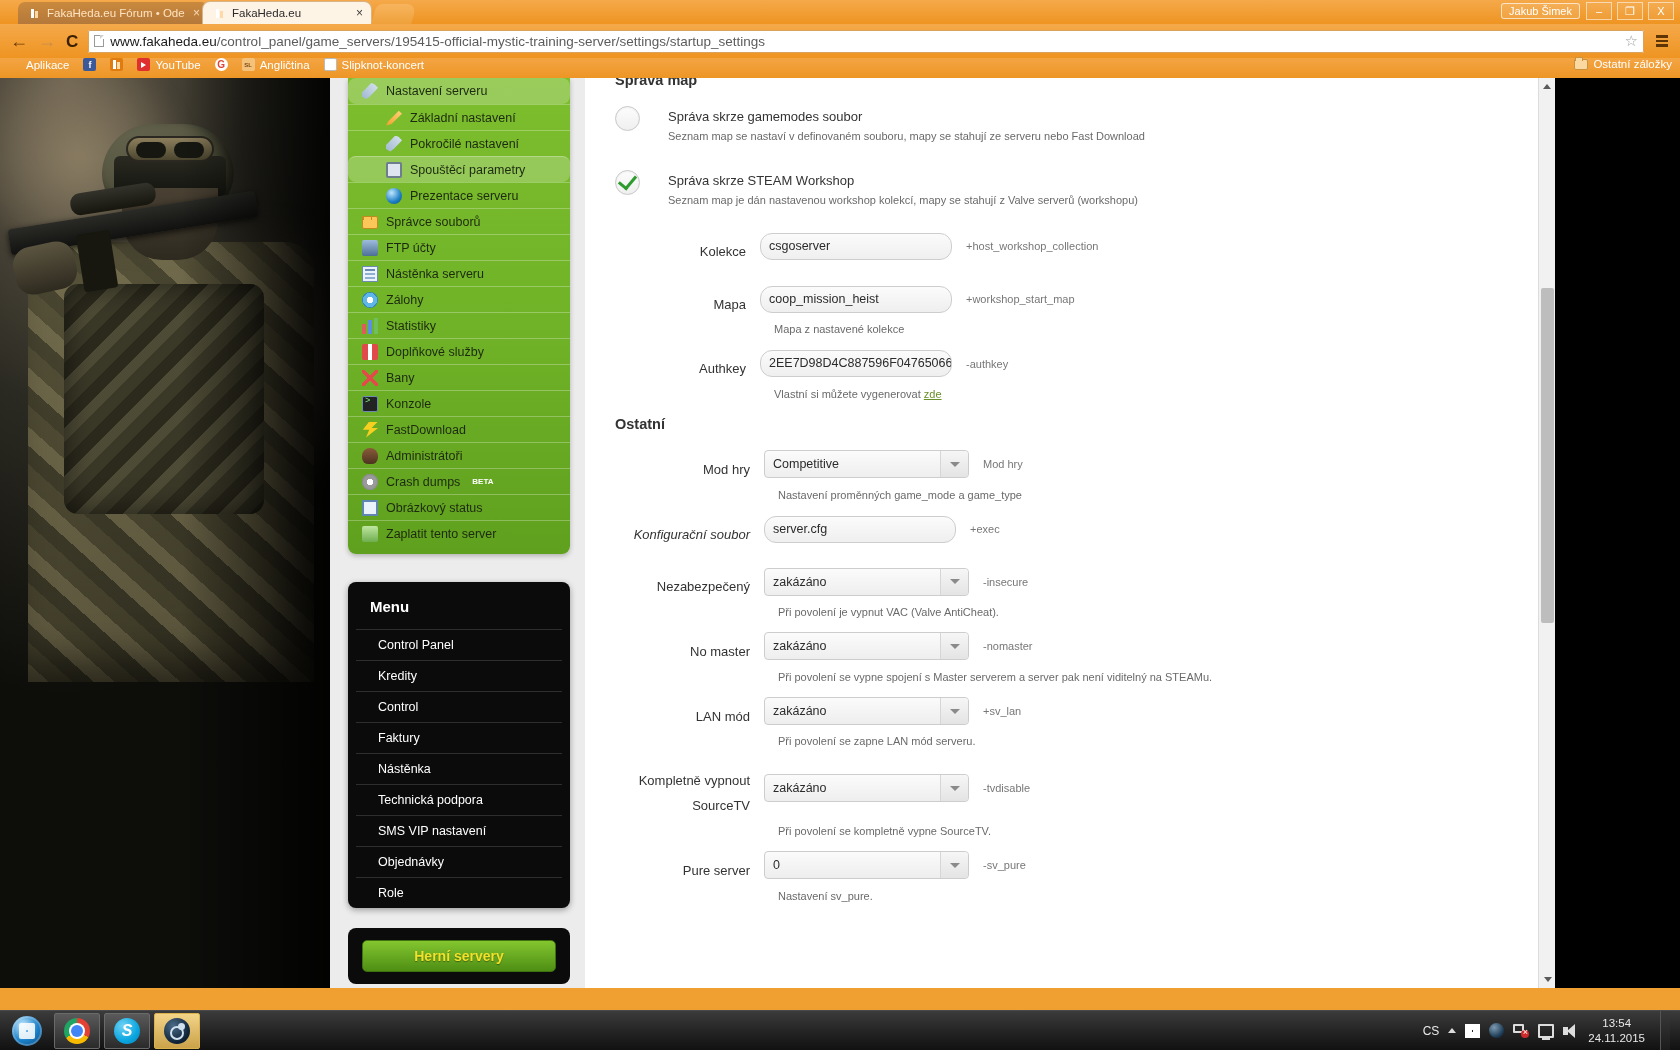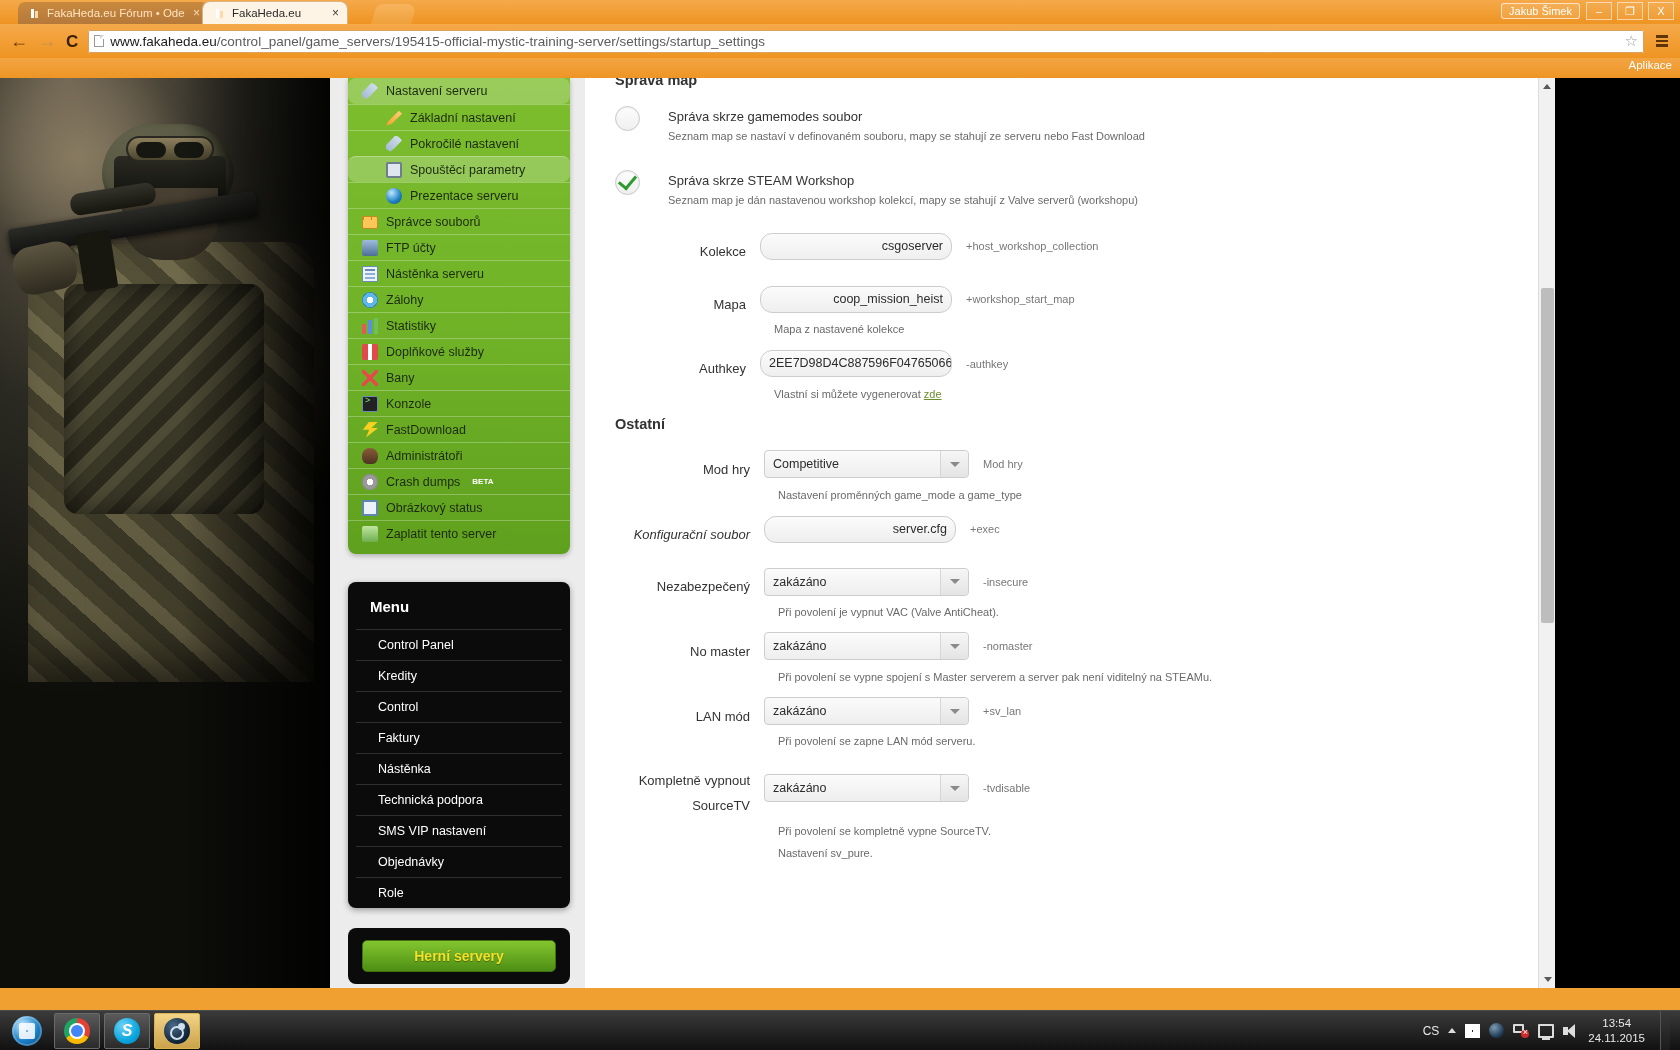--- a/index.html
+++ b/index.html
@@ -21,21 +21,21 @@
   .tab {
     position: absolute; top: 2px; height: 22px;
     border-radius: 7px 7px 0 0;
     display: flex; align-items: center; gap: 6px;
     padding: 0 8px 0 10px;
     font-size: 11.5px; color: #fff;
     overflow: hidden;
     justify-content: space-between;
   }
   .tab.inactive { left: 18px; width: 190px; background: linear-gradient(#C98A3E,#B4783A); color:#FFE3C0; }
-  .tab.active   { left: 203px; width: 144px; background: #FDF4E6; color:#2b2b2b;
+  .tab.active   { left: 203px; width: 168px; background: #FDF4E6; color:#2b2b2b;
                   box-shadow: 0 0 0 1px #d8b487; }
   .tab .fav { width: 13px; height: 13px; flex: 0 0 13px; position: relative; }
   .fav-logo { width:100%; height:100%; background:#E07B10; border-radius:2px; position:relative; overflow:hidden;}
   .fav-logo::before{content:"";position:absolute;left:3px;top:2px;width:3px;height:9px;background:#fff;}
   .fav-logo::after{content:"";position:absolute;left:7px;top:4px;width:3px;height:7px;background:#ffd9a8;}
   .tab .label { flex: 1 1 auto; white-space: nowrap; overflow: hidden; text-overflow: clip; }
   .tab .x { font-size: 12px; opacity: .9; flex: 0 0 auto; }
   .tab-strip-tail {
     position:absolute; top:4px; left:374px; width:40px; height:20px;
     background:linear-gradient(#F7B45E,#EFA13A); border-radius:6px 10px 0 0;
@@ -73,23 +73,23 @@
   .page-icon::after { content:""; position:absolute; right:-1px; top:-1px; border-left:4px solid #cfcfcf; border-bottom:4px solid #fff;}
   .url { font-size: 13.5px; color: #5c5c5c; white-space: nowrap; overflow: hidden; }
   .url b { color: #1a1a1a; font-weight: normal; }
   .star { font-size: 15px; color: #a0a0a0; margin-left: auto; }
   .menu-dots { display: flex; flex-direction: column; gap: 2px; padding: 0 2px; }
   .menu-dots i { display: block; width: 12px; height: 2.5px; background: #5e3404; }
 
   
   .bookmarks {
     position: absolute; top: 58px; left: 0; right: 0; height: 24px;
-    display: flex; align-items: flex-end; gap: 14px; padding: 0 8px;
+    display: flex; align-items: flex-start; gap: 14px; padding: 0 8px;
     background: linear-gradient(#F3A443, #EC9320);
-    font-size: 11.5px; color: #fff; flex-direction: column;
+    font-size: 11.5px; color: #fff;
   }
   .bm { display: flex; align-items: center; gap: 5px; white-space: nowrap; }
   .bm-ic { width: 13px; height: 13px; border-radius: 2px; display:flex; align-items:center; justify-content:center; font-size:9px; color:#fff; font-weight:bold;}
   .ic-apps { display:grid; grid-template-columns: repeat(3,3px); grid-template-rows: repeat(3,3px); gap:1px; }
   .ic-apps i { background:#fff; display:block; }
   .ic-fb { background:#3b5998; }
   .ic-yt { background:#e02f2f; border-radius:2px; }
   .ic-yt::after{content:"";border-left:5px solid #fff;border-top:3px solid transparent;border-bottom:3px solid transparent;}
   .ic-g  { background:#fff; color:#DB4437; border-radius:50%; font-size:10px; }
   .ic-sl { background:#f4c27a; color:#7a4a10; font-size:6px; }
@@ -225,21 +225,21 @@
   }
   .radio-label { font-size: 13px; color: #333; padding-top: 3px; }
   .radio-desc { font-size: 11px; color: #6a6a6a; margin-top: 6px; }
 
   .frow { display: flex; align-items: center; }
   .flabel { width: 175px; text-align: right; font-size: 13px; color: #333; padding-right: 14px; margin-top: 12px; }
   .finput {
     width: 192px; height: 27px; border: 1px solid #cdcdcd; border-radius: 12px;
     background: linear-gradient(#fbfbfb,#efefef);
     font-size: 12.5px; color: #2b2b2b; padding: 0 8px; line-height: 25px;
-    white-space: nowrap; overflow: hidden; text-align: right;
+    white-space: nowrap; overflow: hidden;
   }
   .fselect {
     width: 205px; height: 28px; border: 1px solid #cdcdcd; border-radius: 4px;
     background: linear-gradient(#fbfbfb,#eeeeee);
     font-size: 12.5px; color: #2b2b2b; padding: 0 8px; line-height: 26px;
     position: relative; white-space: nowrap; overflow: hidden;
   }
   .fselect .arrow {
     position: absolute; right: 0; top: 0; width: 28px; height: 100%;
     background: linear-gradient(#f6f6f6,#e4e4e4); border-left: 1px solid #d6d6d6;
@@ -603,20 +603,25 @@
             </div>
             <div style="margin-bottom: 10px;">
               <div class="frow">
                 <div class="flabel" style="white-space: normal; line-height: 1.9;">Kompletně vypnout SourceTV</div>
                 <div class="fselect"><span>zakázáno</span><span class="arrow"></span></div>
                 <div class="fhint">-tvdisable</div>
               </div>
               <div class="fdesc"><span>Při povolení se kompletně vypne SourceTV.</span></div>
             </div>
             <div style="margin-bottom: 10px;">
+              <div class="frow">
+                <div class="flabel" style="white-space: normal; line-height: 1.9;">Pure server</div>
+                <div class="fselect"><span>0</span><span class="arrow"></span></div>
+                <div class="fhint">-sv_pure</div>
+              </div>
               <div class="fdesc"><span>Nastavení sv_pure.</span></div>
             </div>
           </div>
       </div>
 
       <div class="vscroll">
         <div class="up"></div>
         <div class="thumb"></div>
         <div class="down" style="position:absolute;bottom:0;width:17px;"></div>
       </div>

